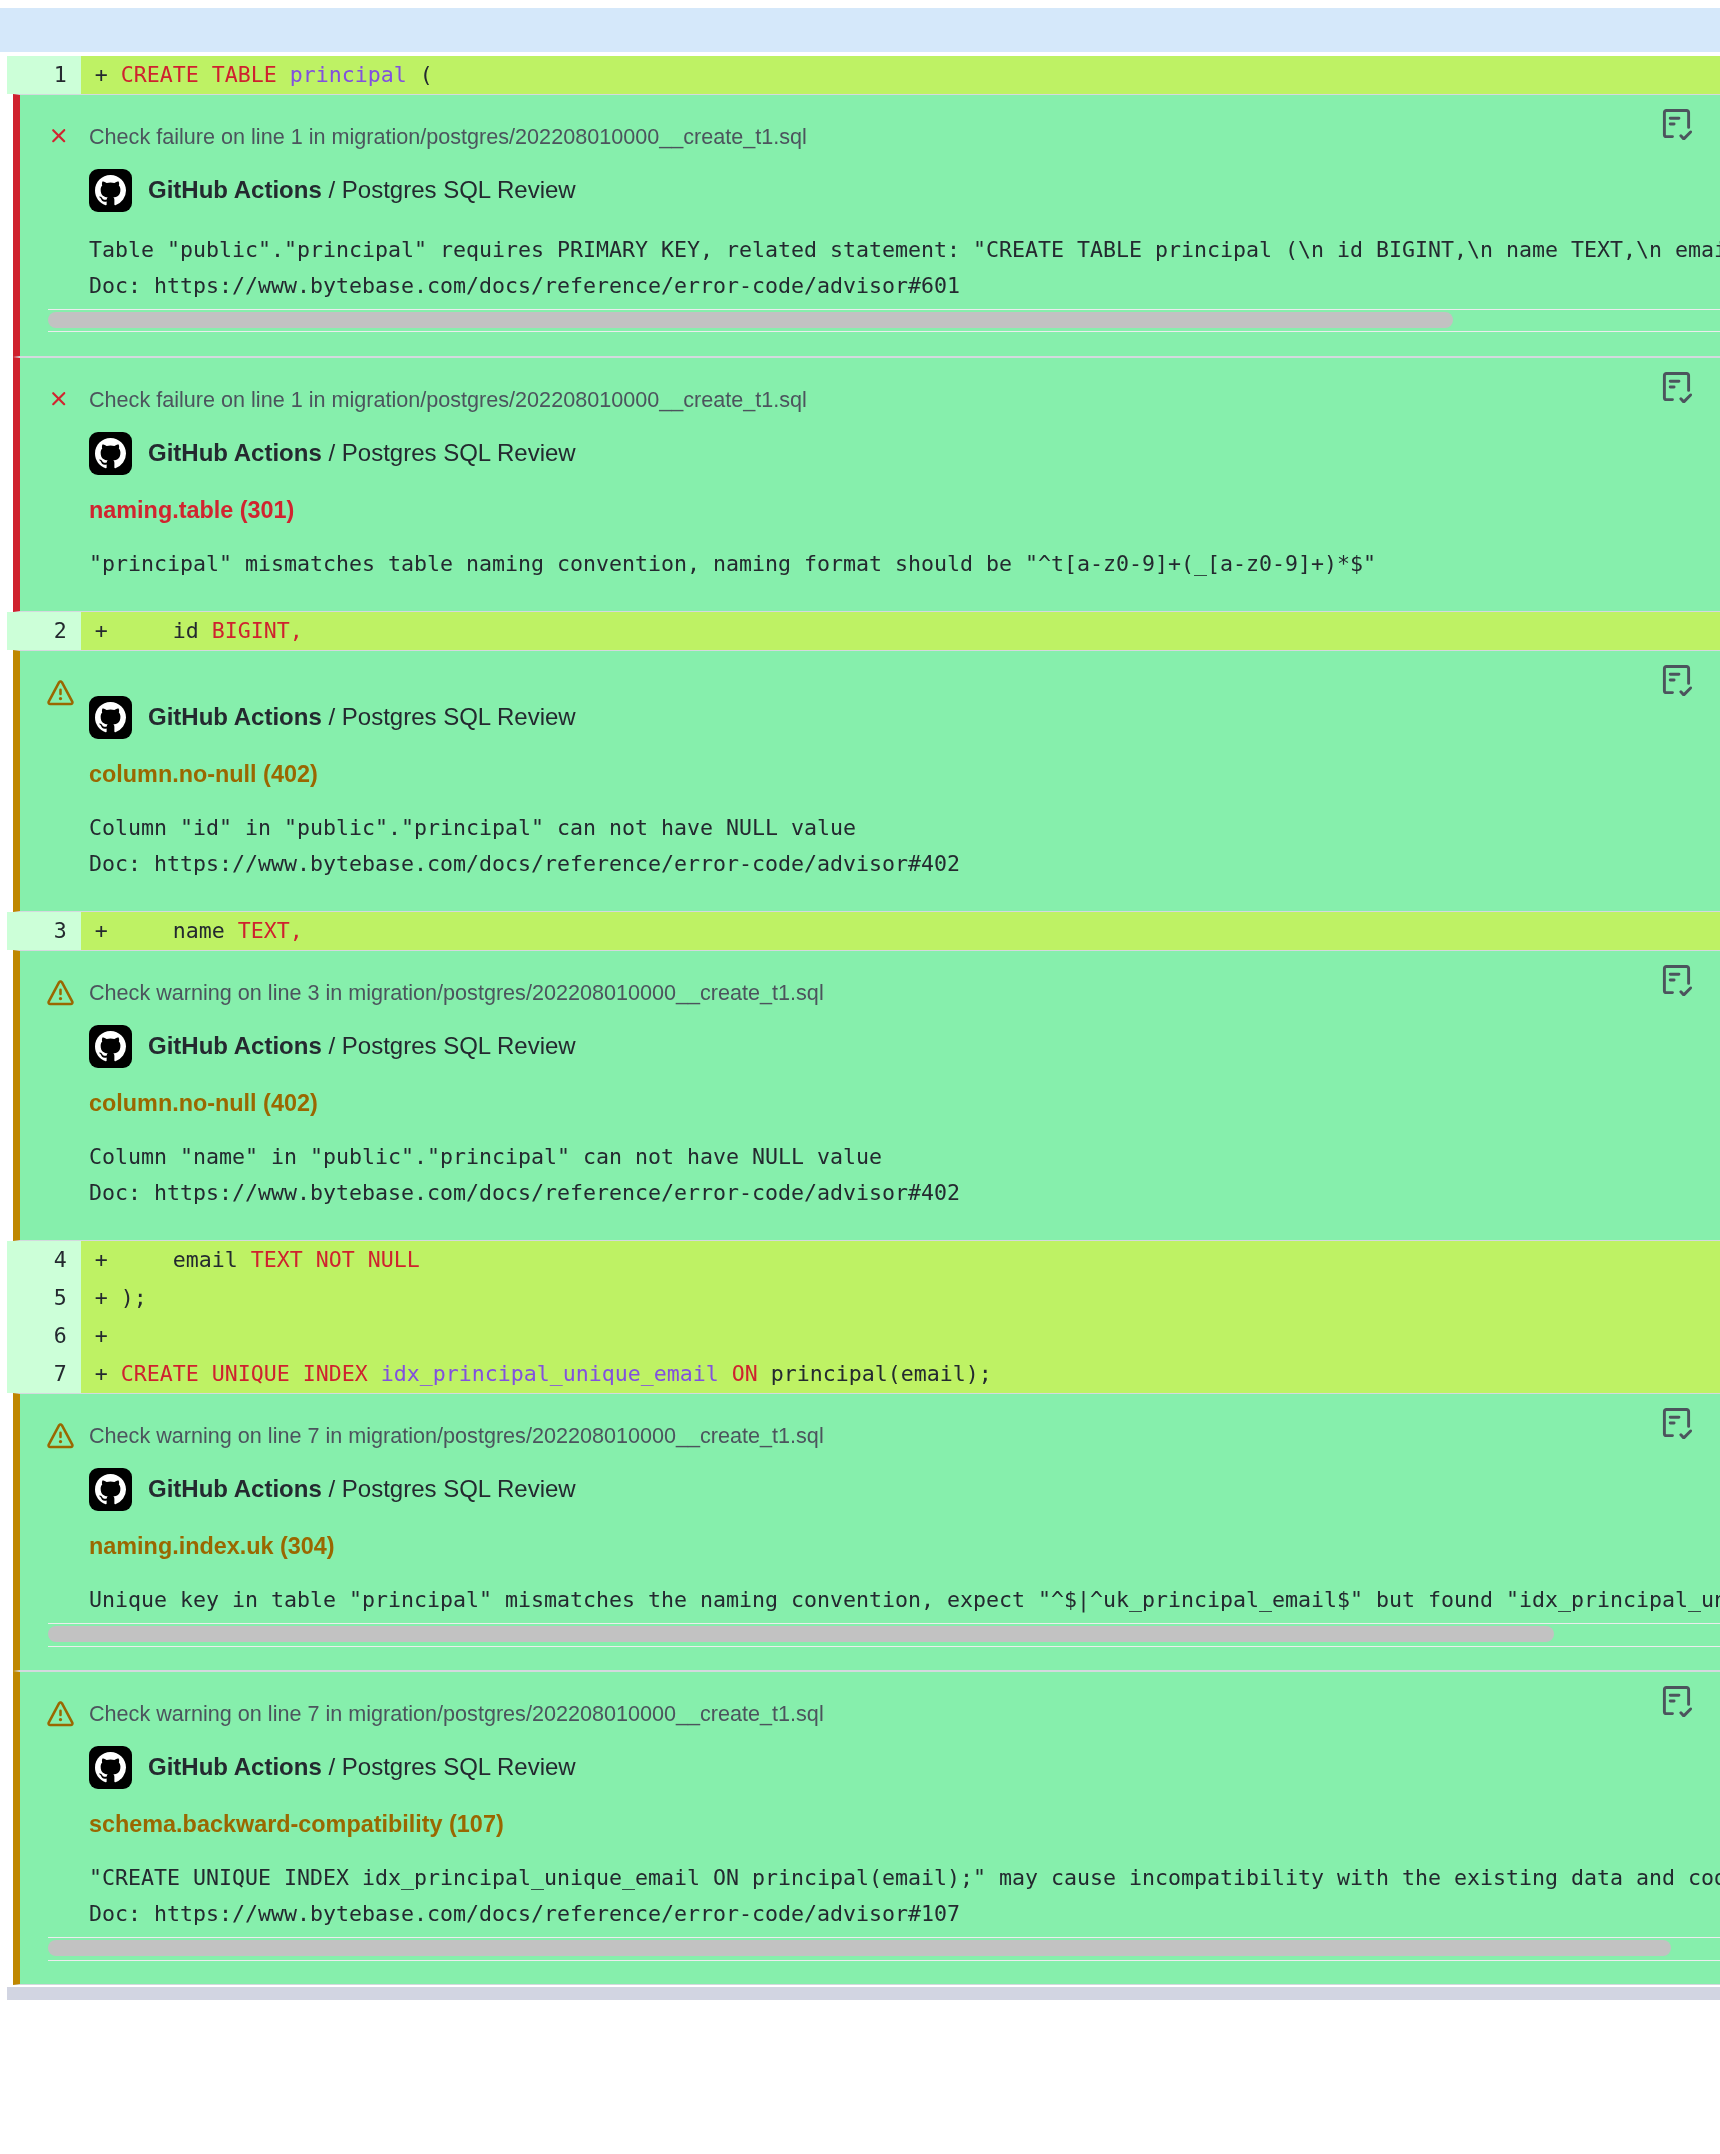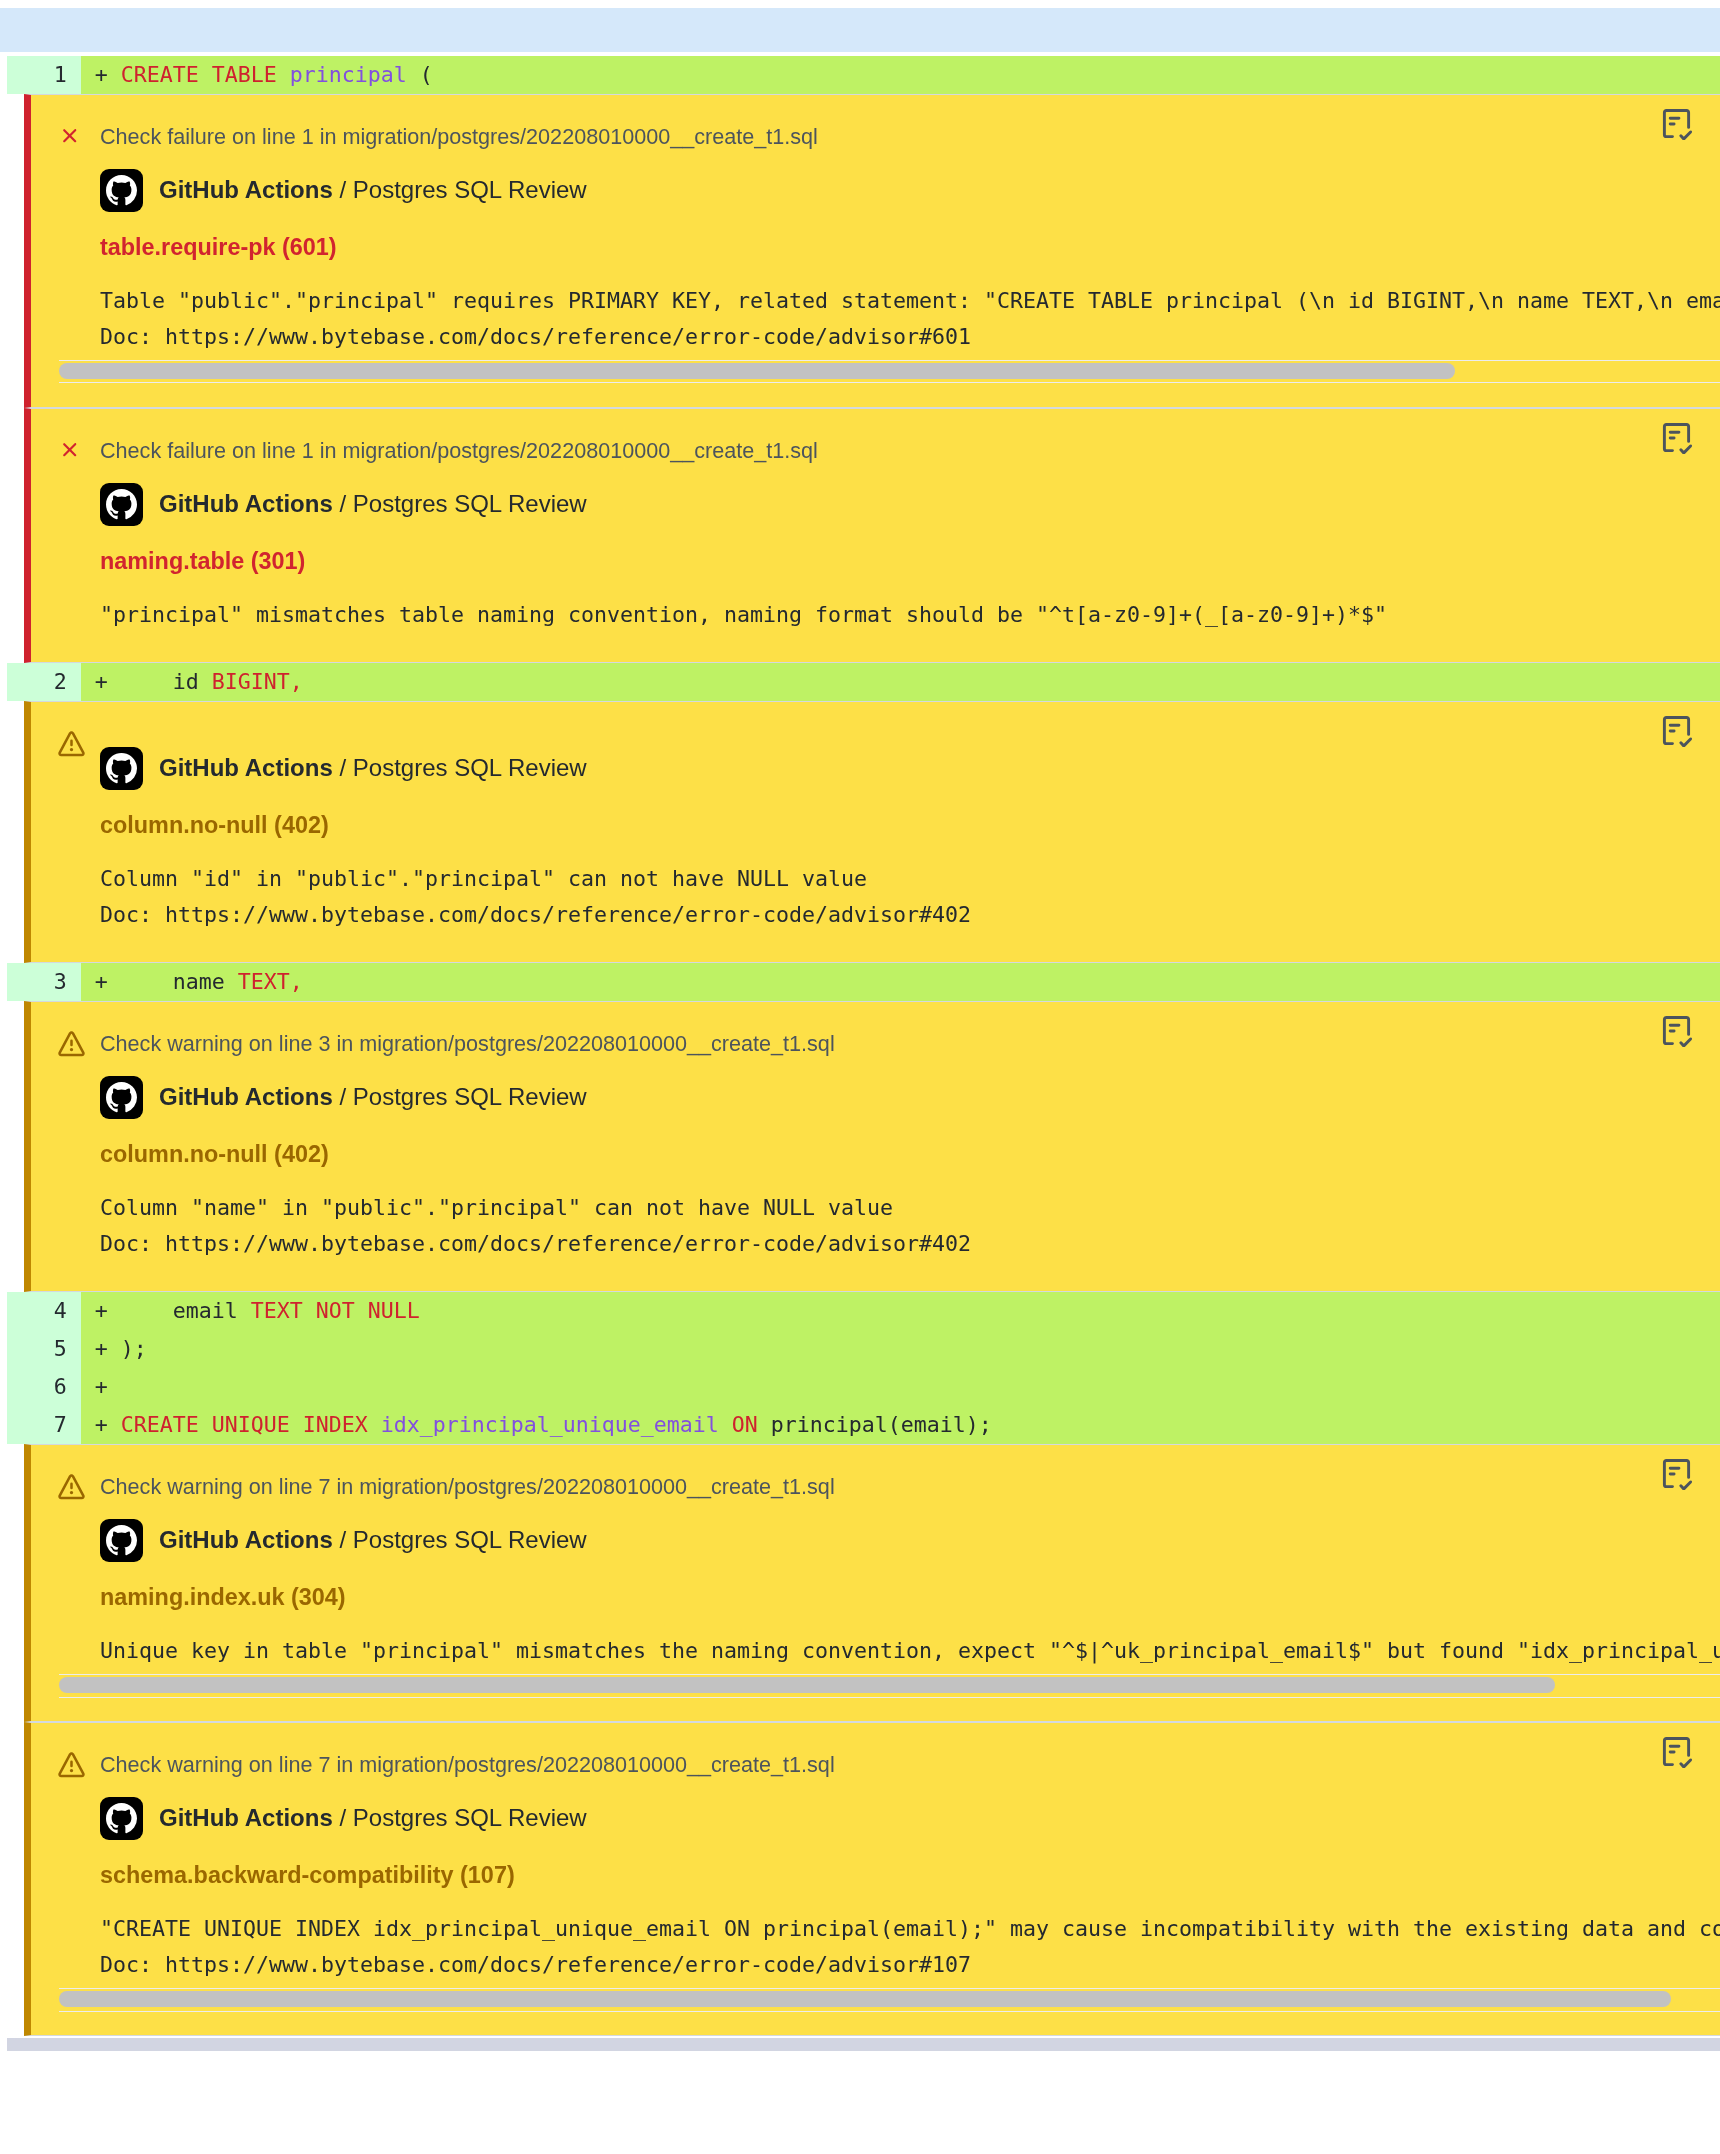--- a/index.html
+++ b/index.html
@@ -14,21 +14,21 @@
   .code-row { display:flex; height:38px; line-height:38px; margin-left:7.2px;
               font-family:"DejaVu Sans Mono", monospace; font-size:21.6px; }
   .lnum { width:74px; background:#ccffd8; color:#24292f; text-align:right;
           padding-right:14.4px; flex:none; cursor:pointer; }
   .lcode { flex:1; background:#bef264; padding-left:13.5px; white-space:pre; overflow:hidden; }
   .seg-p { color:#24292f; }
   .seg-k { color:#cf222e; }
   .seg-e { color:#8250df; }
 
   
-  .ann { position:relative; margin-left:24px; background:#fde047;
+  .ann { position:relative; margin-left:13px; background:#86efac;
          border-top:1.8px solid #d4d9de; border-bottom:1.8px solid #d4d9de;
          padding:27px 0 23.4px 69px; }
   .ann.nosb { padding-bottom:29px; }
   .ann.f { border-left:7.2px solid #cf222e; }
   .ann.w { border-left:7.2px solid #bf8700; }
   .head-icon { position:absolute; left:27px; top:29px; }
   .check-icon { position:absolute; right:29px; top:14.4px; }
   .ann-head { font-size:21.6px; line-height:29px; color:#4c545d; }
   .ann-tool { margin-top:18px; display:flex; align-items:center; height:43px;text-align:right; }
   .avatar { width:43px; height:43px; border-radius:9px; background:#000;
@@ -67,21 +67,20 @@
         </svg></span>
       <div class="ann-head">Check failure on line 1 in migration/postgres/202208010000__create_t1.sql</div>
       <div class="ann-tool">
         <span class="avatar">
           <svg class="tpl-octocat" width="31" height="31" viewBox="0 0 16 16" fill="#ffffff">
             <path d="M8 0C3.58 0 0 3.58 0 8c0 3.54 2.29 6.53 5.47 7.59.4.07.55-.17.55-.38 0-.19-.01-.82-.01-1.49-2.01.37-2.53-.49-2.69-.94-.09-.23-.48-.94-.82-1.13-.28-.15-.68-.52-.01-.53.63-.01 1.08.58 1.23.82.72 1.21 1.87.87 2.33.66.07-.52.28-.87.51-1.07-1.78-.2-3.64-.89-3.64-3.95 0-.87.31-1.59.82-2.15-.08-.2-.36-1.02.08-2.12 0 0 .67-.21 2.2.82.64-.18 1.32-.27 2-.27s1.36.09 2 .27c1.53-1.04 2.2-.82 2.2-.82.44 1.1.16 1.92.08 2.12.51.56.82 1.27.82 2.15 0 3.07-1.87 3.75-3.65 3.95.29.25.54.73.54 1.48 0 1.07-.01 1.93-.01 2.2 0 .21.15.46.55.38A8.01 8.01 0 0 0 16 8c0-4.42-3.58-8-8-8Z"></path>
           </svg>
         </span>
         <span class="tool-text"><b>GitHub Actions</b><span> / Postgres SQL Review</span></span>
       </div>
-      <div class="ann-rule">table.require-pk (601)</div>
       <div class="ann-pre"><div>Table "public"."principal" requires PRIMARY KEY, related statement: "CREATE TABLE principal (\n id BIGINT,\n name TEXT,\n email TEXT NOT NULL\n);"</div><div>Doc: https://www.bytebase.com/docs/reference/error-code/advisor#601</div></div>
       <div class="sbar">
         <div class="thumb" style="width: 84%;"></div>
       </div>
     </div>
   <div class="ann f nosb">
       <span class="head-icon"><svg class="tpl-x" width="23.4" height="23.4" viewBox="0 0 16 16" fill="#d1242f">
           <path d="M3.72 3.72a.75.75 0 0 1 1.06 0L8 6.94l3.22-3.22a.749.749 0 0 1 1.275.326.749.749 0 0 1-.215.734L9.06 8l3.22 3.22a.749.749 0 0 1-.326 1.275.749.749 0 0 1-.734-.215L8 9.06l-3.22 3.22a.751.751 0 0 1-1.042-.018.751.751 0 0 1-.018-1.042L6.94 8 3.72 4.78a.75.75 0 0 1 0-1.06Z"></path>
         </svg></span>
       <span class="check-icon"><svg class="tpl-checklist" width="31" height="31" viewBox="0 0 16 16" fill="#4c545d">

